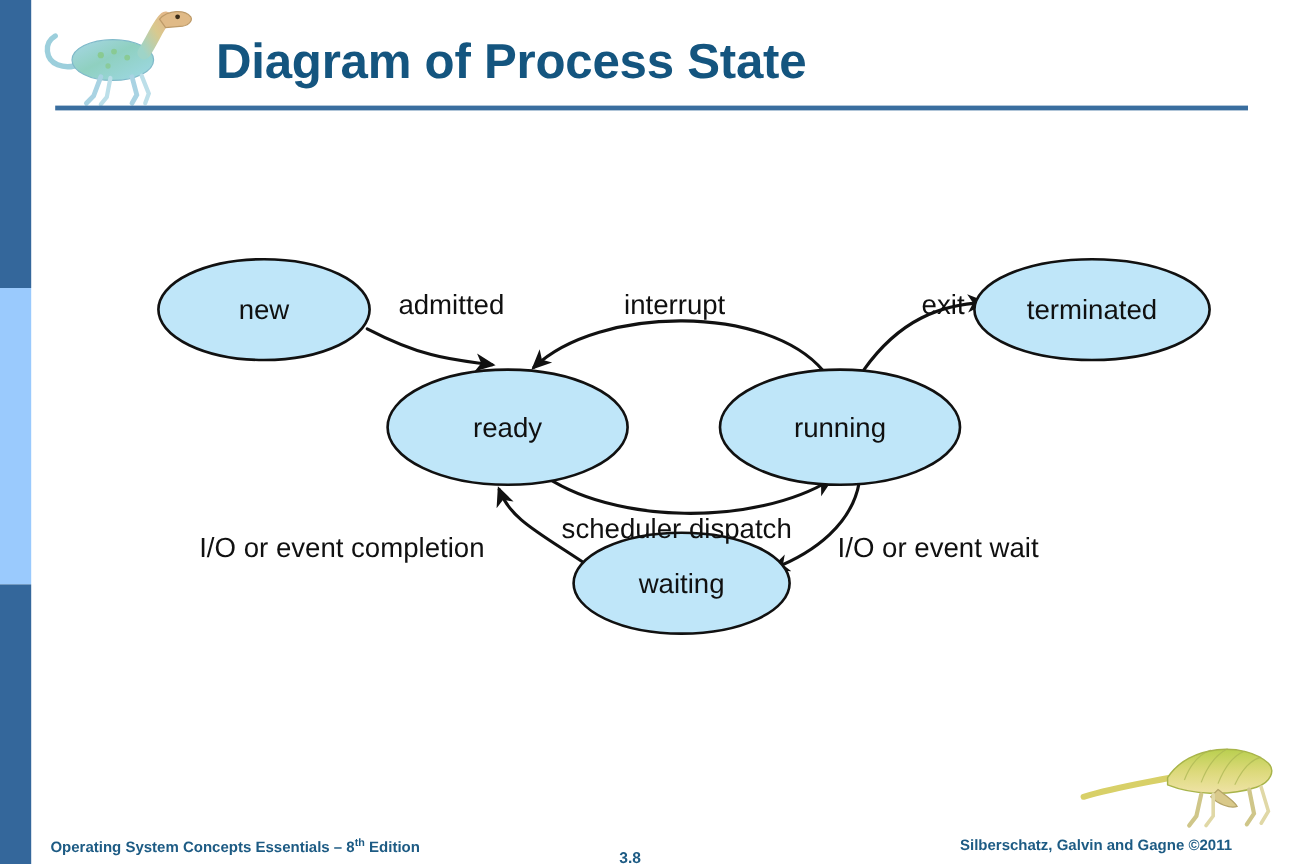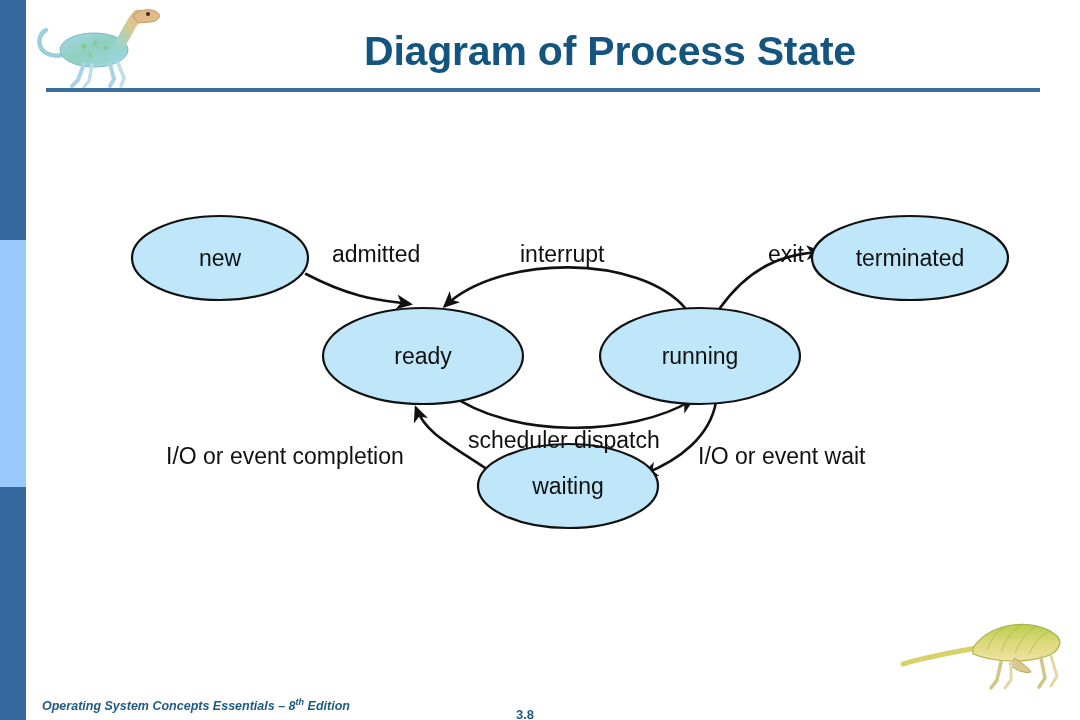--- a/index.html
+++ b/index.html
@@ -28,21 +28,20 @@
   #sidebar-top    { top: 0px;   height: 240px; background: #34679b; }
   #sidebar-mid    { top: 240px; height: 247px; background: #9acafd; }
   #sidebar-bottom { top: 487px; height: 233px; background: #34679b; }
 
   
   #page-title {
     position: absolute;
     left: 180px;
     top: 30px;
     width: 860px;
-    text-align: center;
     font-size: 41px;
     font-weight: bold;
     color: #14557f;
     letter-spacing: -0.2px;
     line-height: 1.05;
     white-space: nowrap;
   }
   #title-rule {
     position: absolute;
     left: 46px;
@@ -102,21 +101,20 @@
 
   
   #footer-left {
     position: absolute;
     left: 42px;
     top: 697px;
     font-size: 12.5px;
     font-weight: bold;
     color: #1d5b84;
     white-space: nowrap;
-    font-style: italic;
   }
   #footer-left sup { font-size: 9px; }
   #footer-page {
     position: absolute;
     left: 516px;
     top: 707px;
     font-size: 13px;
     font-weight: bold;
     color: #1d5b84;
   }
@@ -270,14 +268,15 @@
     <path d="M106 50 L102 68 L96 76" fill="none" stroke="#cfc689" stroke-width="3.5" stroke-linecap="round"></path>
     <path d="M116 50 L116 68 L110 76" fill="none" stroke="#e0d8a6" stroke-width="3" stroke-linecap="round"></path>
     <path d="M146 46 L150 66 L144 75" fill="none" stroke="#cfc689" stroke-width="3.5" stroke-linecap="round"></path>
     <path d="M156 44 L162 64 L156 74" fill="none" stroke="#e0d8a6" stroke-width="3" stroke-linecap="round"></path>
   </svg>
 
   <div id="footer-left"><span>Operating System Concepts Essentials – 8</span><sup>th</sup><span> Edition</span></div>
 
   <div id="footer-page">3.8</div>
 
+  <div id="footer-right">Silberschatz, Galvin and Gagne ©2011</div>
 
 </div>
 
 </body></html>

